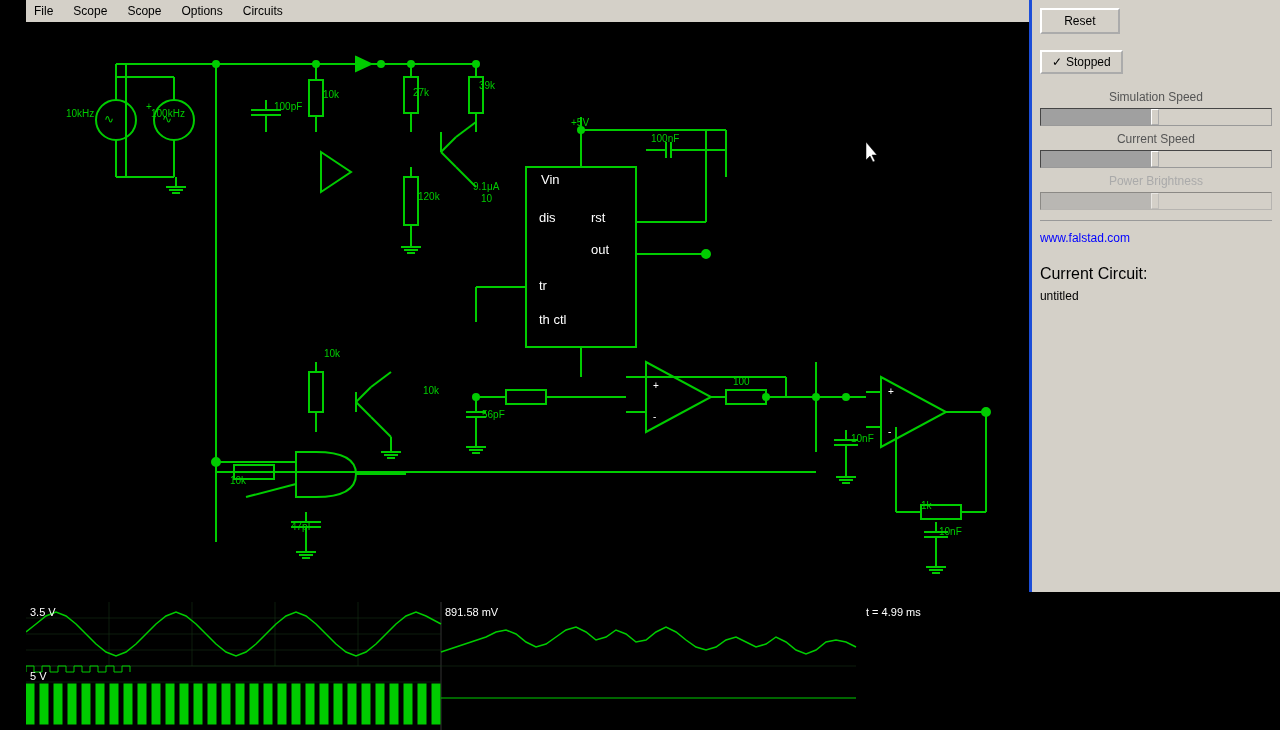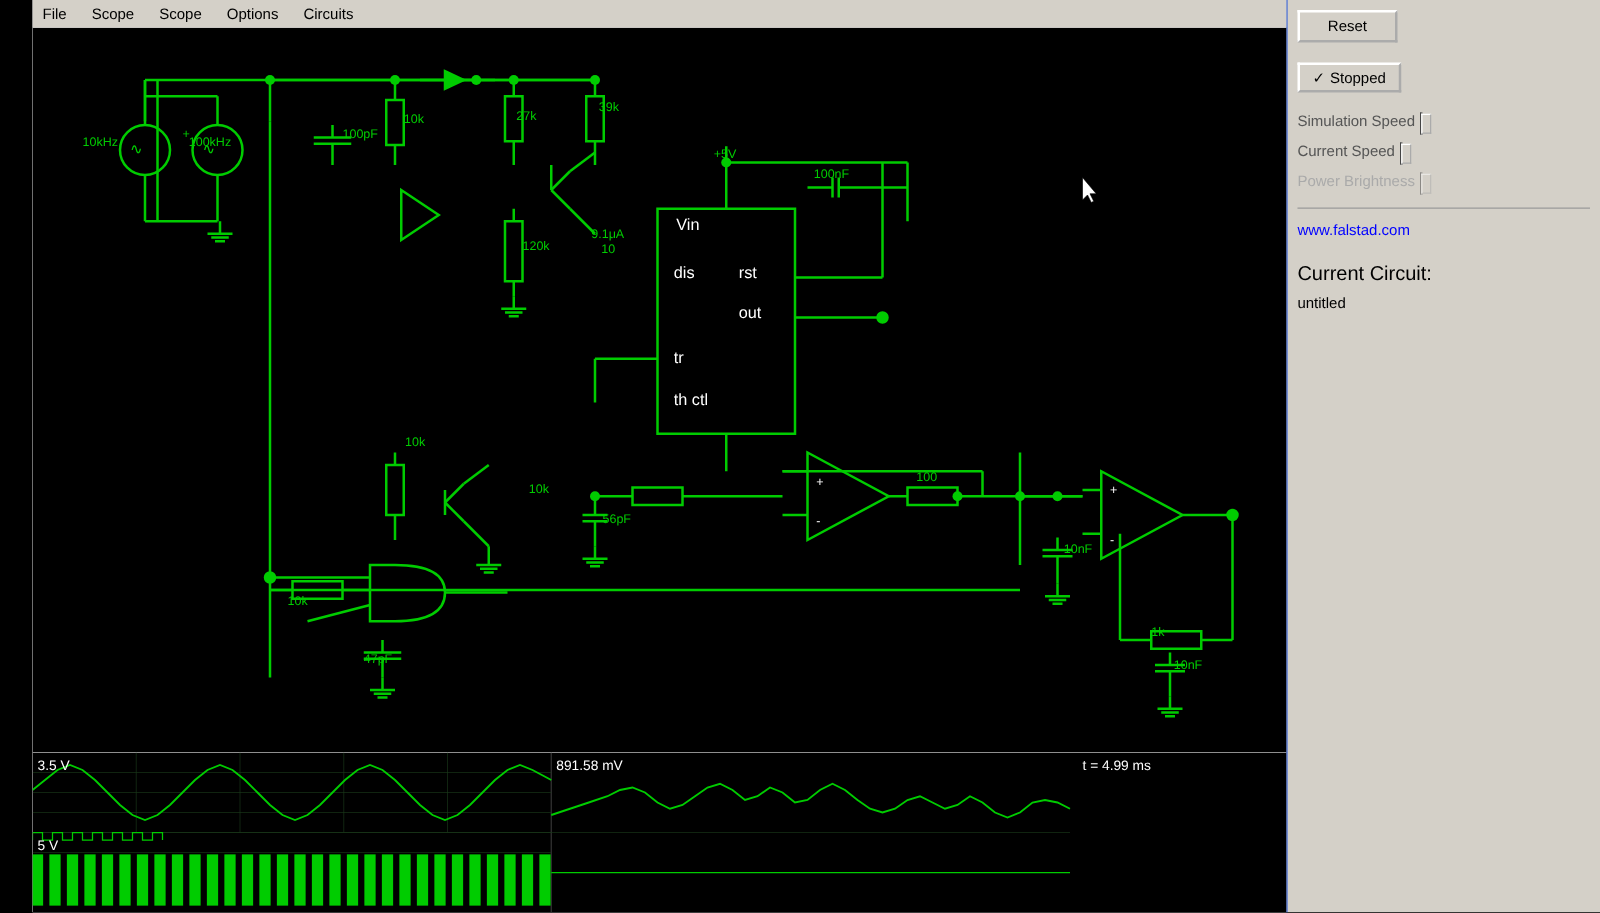--- a/index.html
+++ b/index.html
@@ -12,29 +12,29 @@
     #menu-bar { position: absolute; top: 0; left: 0; width: 1024px; height: 22px; background: #d4d0c8; display: flex; align-items: center; padding: 2px 4px; gap: 12px; z-index: 10; }
     #menu-bar span { color: #000; cursor: pointer; font-size: 12px; padding: 2px 4px; }
     
     
     #circuit-svg { position: absolute; top: 22px; left: 0; width: 1024px; height: 580px; }
     
     
     #scope-svg { position: absolute; bottom: 0; left: 0; width: 1024px; height: 128px; }
     
     
-    #right-panel { width: 256px; height: 730px; background: #d4d0c8; border-left: 1px solid #1d4ed8; display: flex; flex-direction: column; padding: 8px; gap: 6px; }
+    #right-panel { width: 256px; height: 592px; background: #d4d0c8; border-left: 3px solid #1d4ed8; display: flex; flex-direction: column; padding: 8px; gap: 6px; }
     
     #reset-btn { background: #d4d0c8; border: 2px outset #fff; padding: 4px 16px; cursor: pointer; font-size: 12px; width: 80px; align-self: flex-start; }
     
     #stopped-btn { background: #d4d0c8; border: 2px outset #fff; padding: 3px 10px; cursor: pointer; font-size: 12px; display: flex; align-items: center; gap: 4px; align-self: flex-start; }
     
     .checkmark { color: #000; font-size: 12px; }
     
-    .slider-section { display: flex; gap: 4px; }
+    .slider-section { display: flex; flex-direction: column; gap: 4px; }
     .slider-label { font-size: 12px; color: #555; text-align: center; }
     .slider-track { background: #d4d0c8; border: 1px inset #999; height: 18px; position: relative; display: flex; align-items: center; }
     .slider-fill { height: 100%; background: #a0a0a0; width: 50%; }
     .slider-thumb { position: absolute; left: 48%; width: 8px; height: 16px; background: #d4d0c8; border: 1px outset #fff; cursor: pointer; }
     
     .divider { height: 1px; background: #999; margin: 4px 0; }
     
     .website-link { color: #00f; font-size: 12px; cursor: pointer; }
     
     .circuit-info { font-size: 16px; color: #000; }

